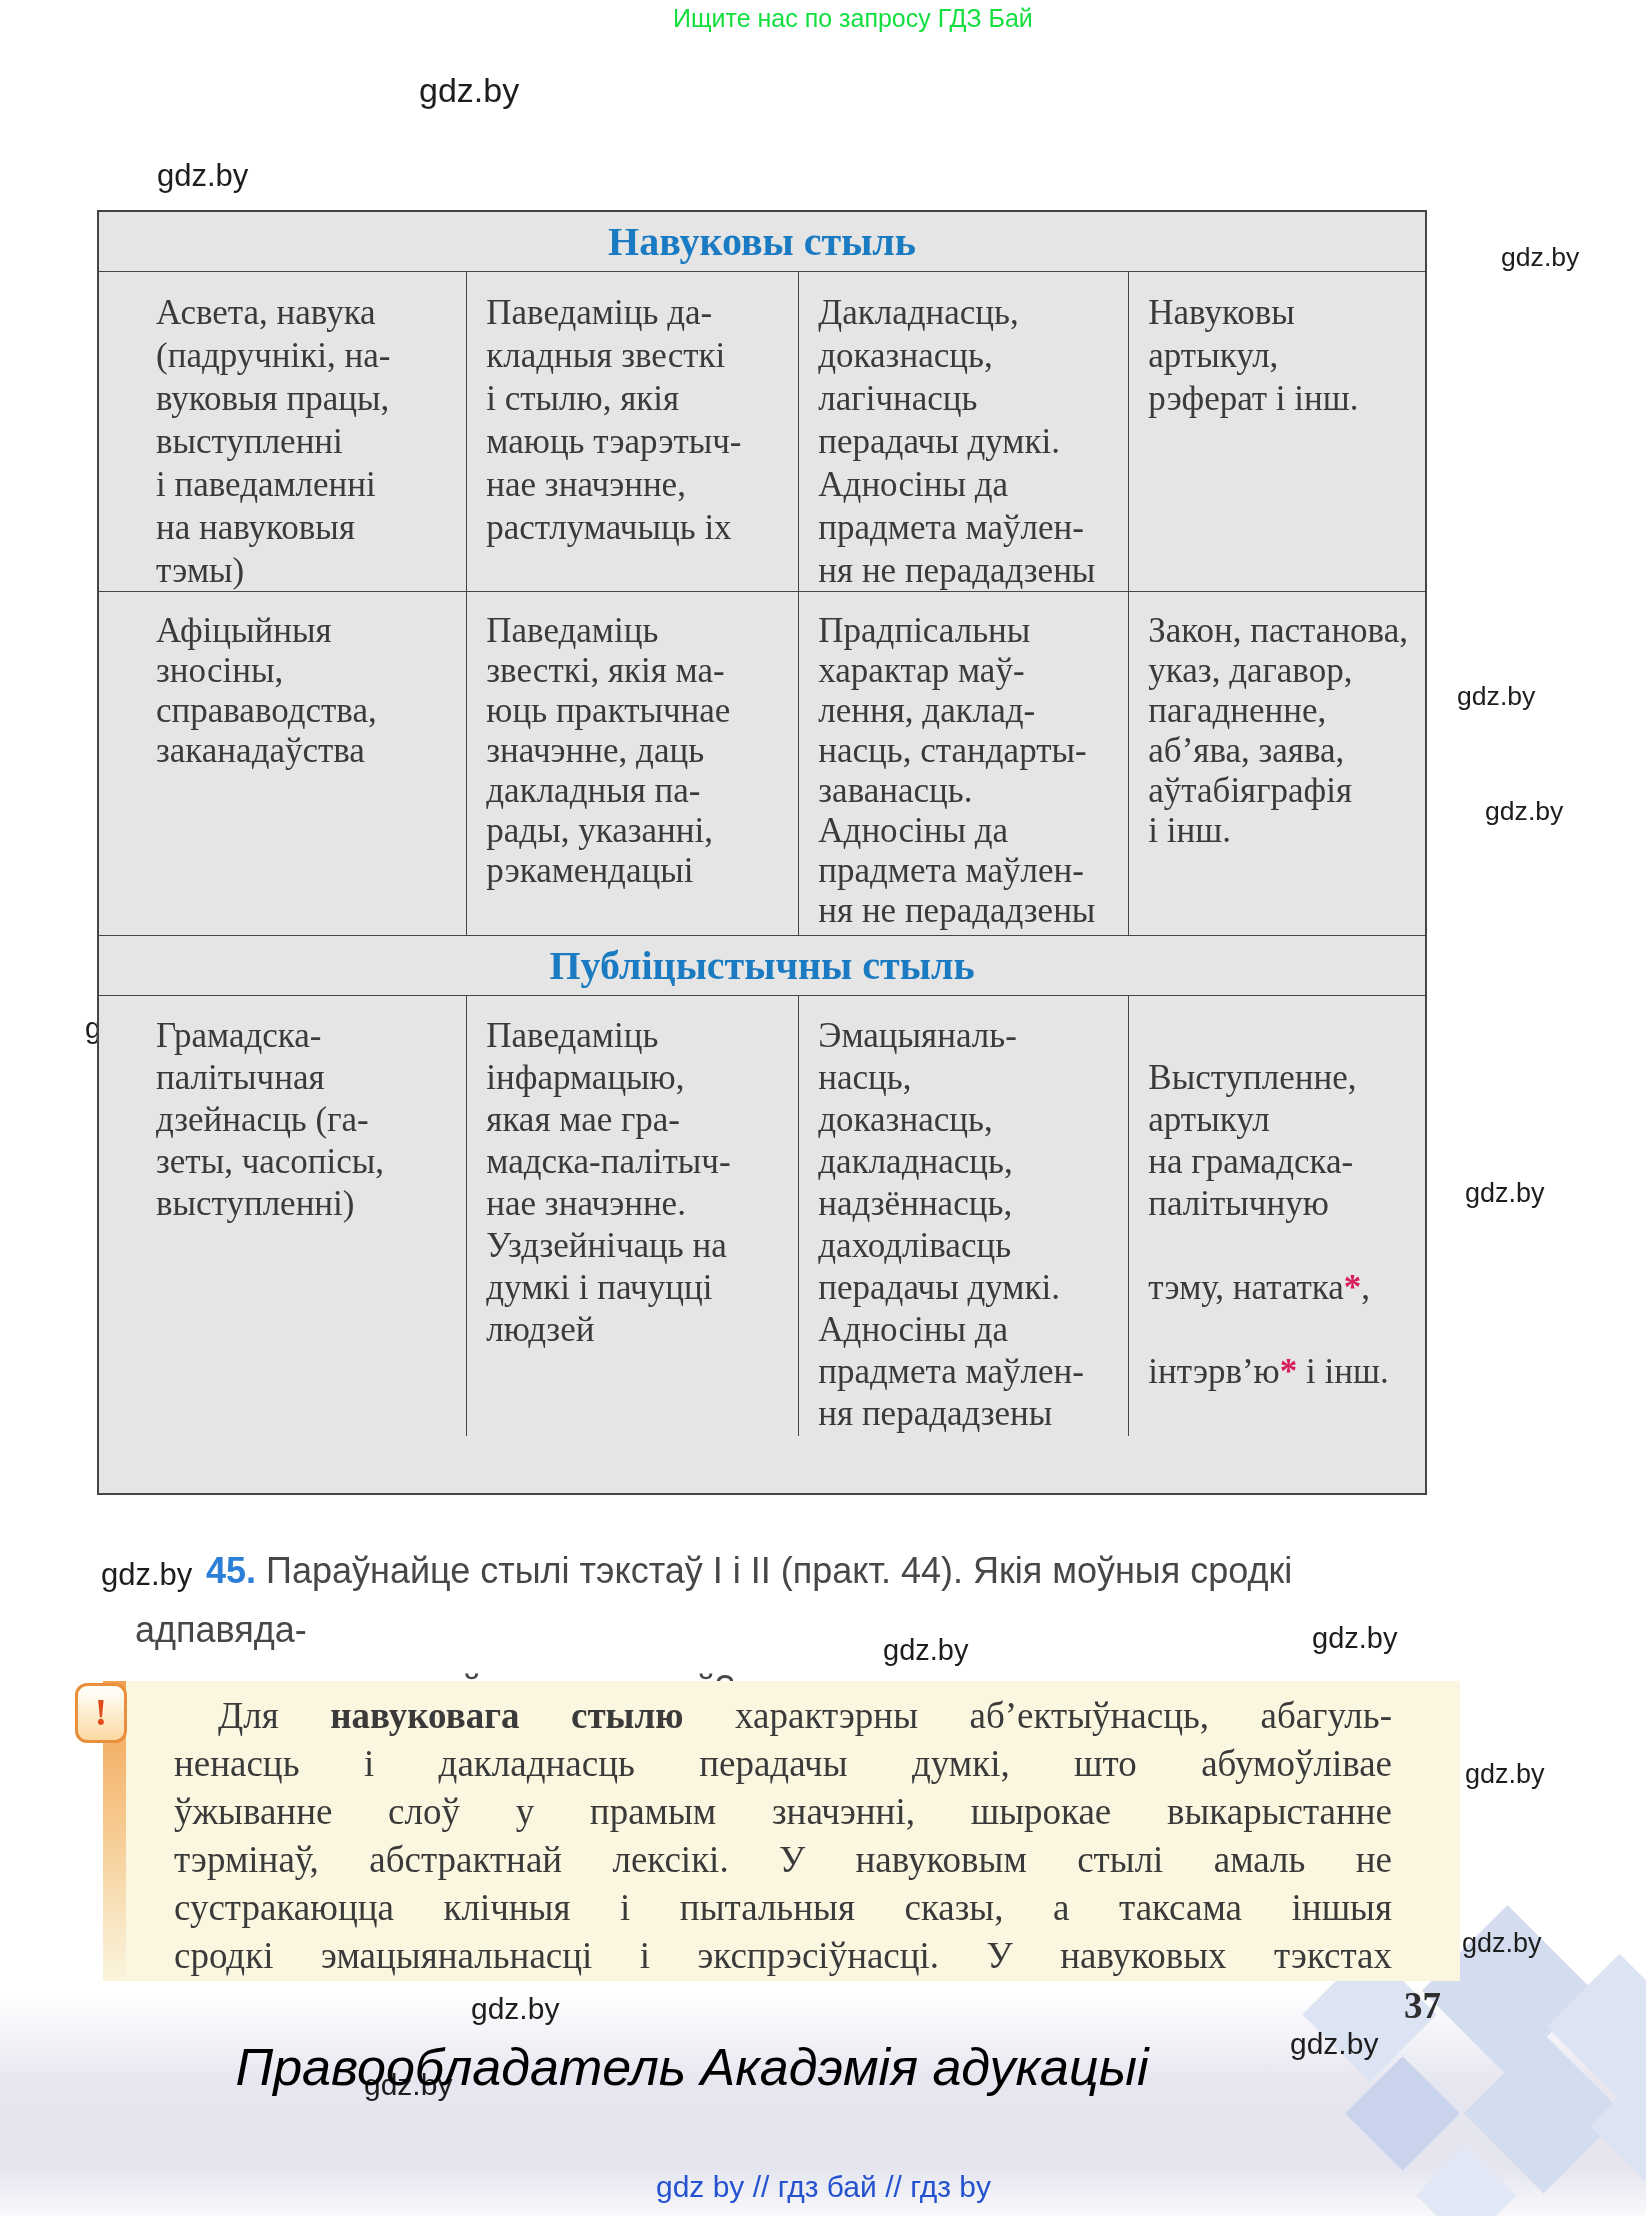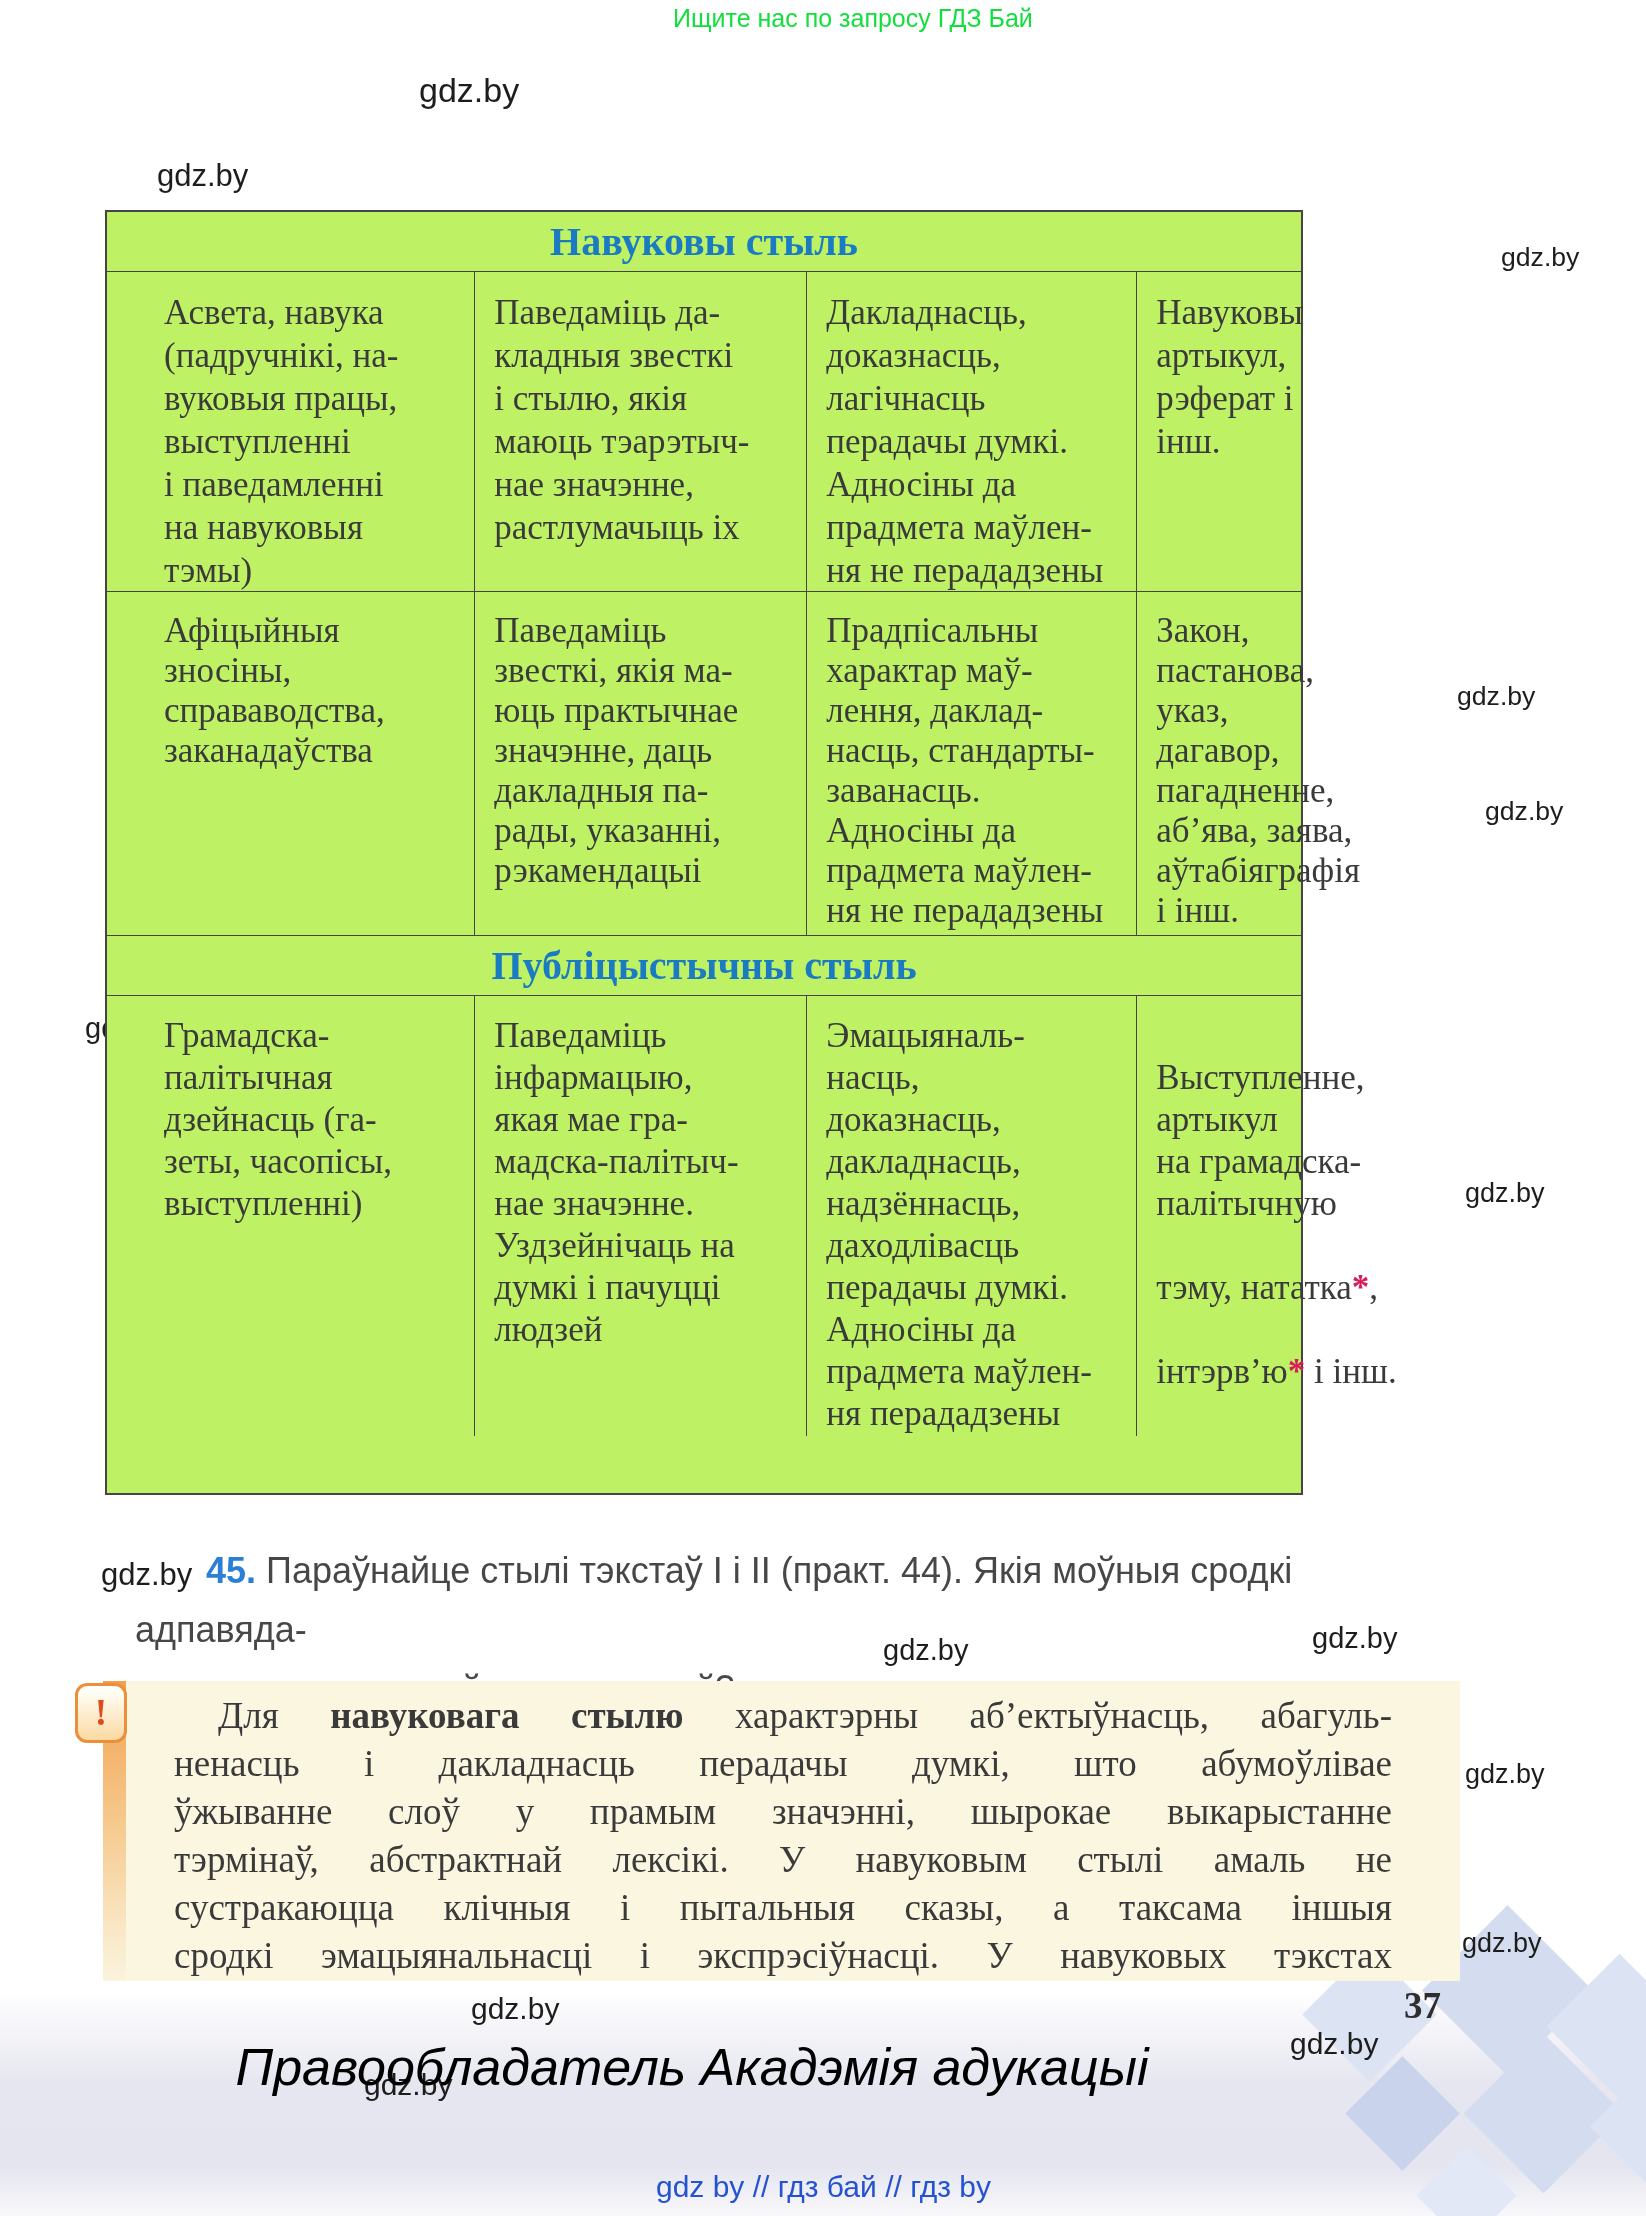--- a/index.html
+++ b/index.html
@@ -3,22 +3,22 @@
 <meta charset="utf-8">
 <style>
   html,body{margin:0;padding:0;}
   body{width:1647px;height:2216px;position:relative;background:#ffffff;overflow:hidden;
        font-family:"Liberation Serif", serif;}
   .wm{position:absolute;font-family:"Liberation Sans", sans-serif;color:#1d1d1d;
       white-space:nowrap;letter-spacing:0;}
   .green-banner{position:absolute;left:673px;top:4px;font-family:"Liberation Sans",sans-serif;
       font-size:25px;color:#12df3e;white-space:nowrap;}
   
-  .styles-table{position:absolute;left:97px;top:210px;width:1198px;height:1285px;
-      border:2.4px solid #454545;box-sizing:border-box;background:#bef264;margin-left:8px;}
+  .styles-table{position:absolute;left:97px;top:210px;width:1330px;height:1285px;
+      border:2.4px solid #454545;box-sizing:border-box;background:#e5e5e5;}
   .thead{box-sizing:border-box;border-bottom:1.6px solid #454545;display:flex;
       align-items:center;justify-content:center;color:#1a7ac2;font-weight:bold;
       font-size:40px;}
   .trow{box-sizing:border-box;border-bottom:1.6px solid #454545;display:grid;
       grid-template-columns:367px 332px 330px 1fr;}
   .trow:last-child{border-bottom:none;}
   .cell{box-sizing:border-box;padding:19.3px 13px 0 19.3px;font-size:35px;color:#3a3a3a;
       white-space:pre-line;}
   .cell + .cell{border-left:1.6px solid #454545;}
   .trow .cell:first-child{padding-left:57px;}

